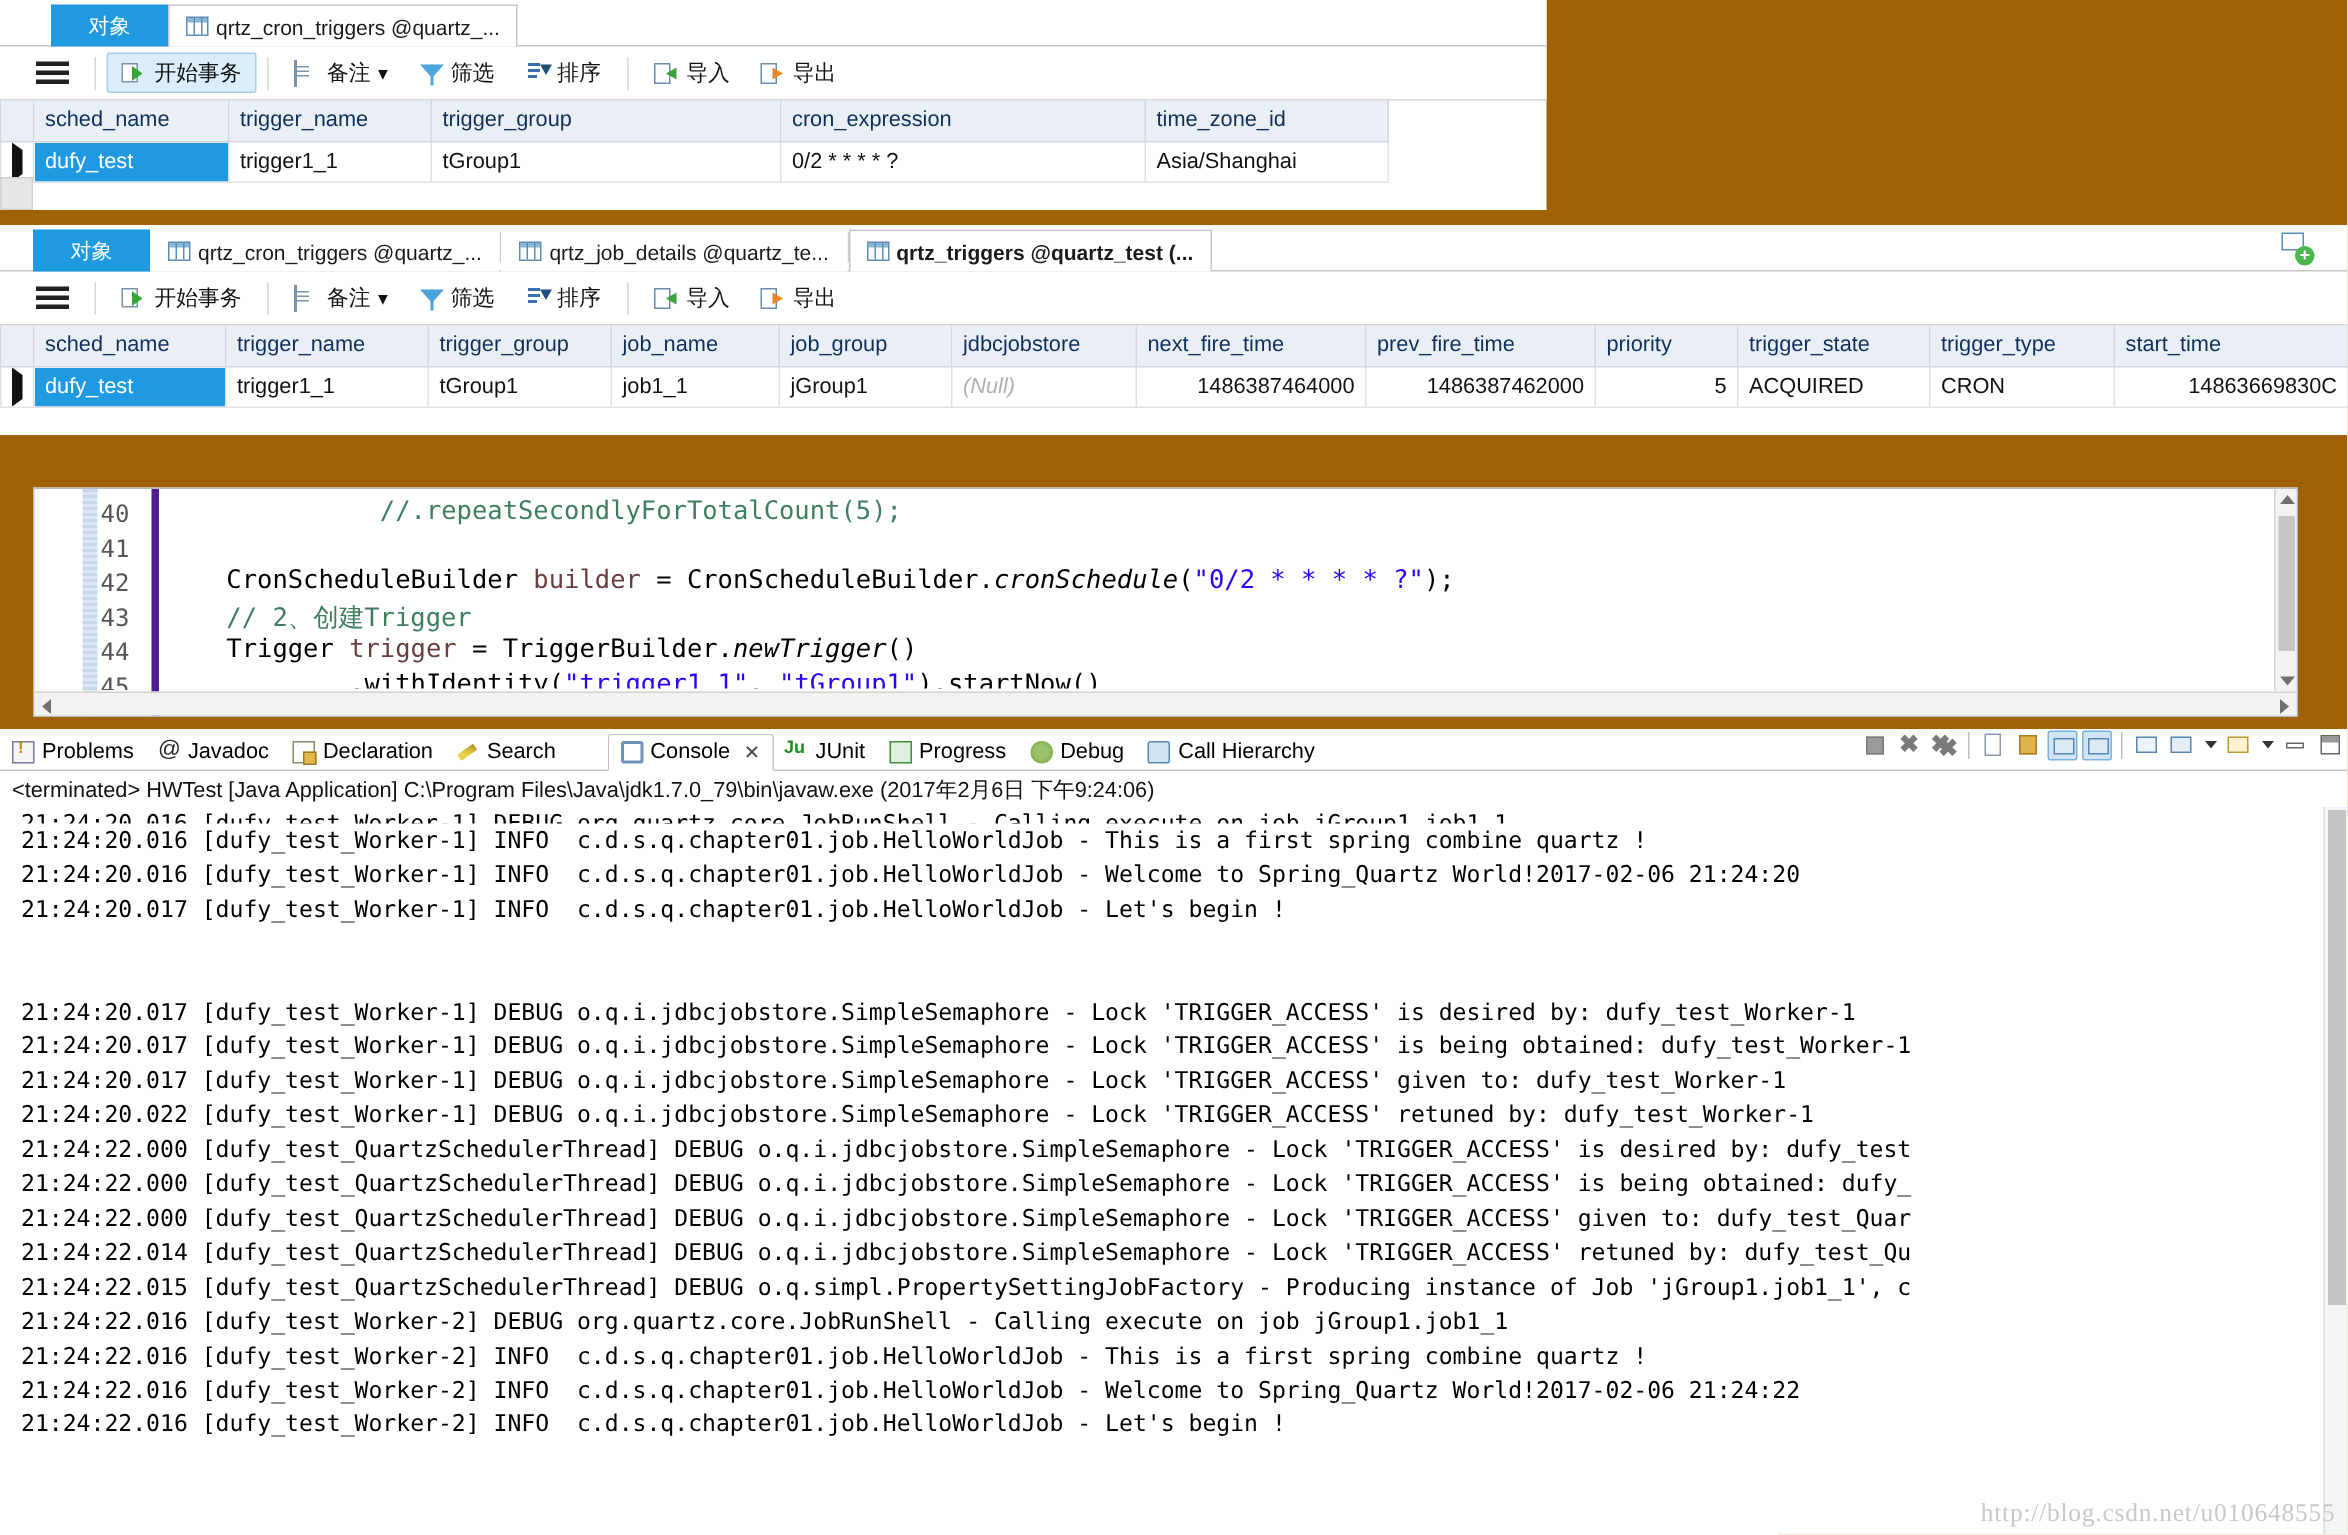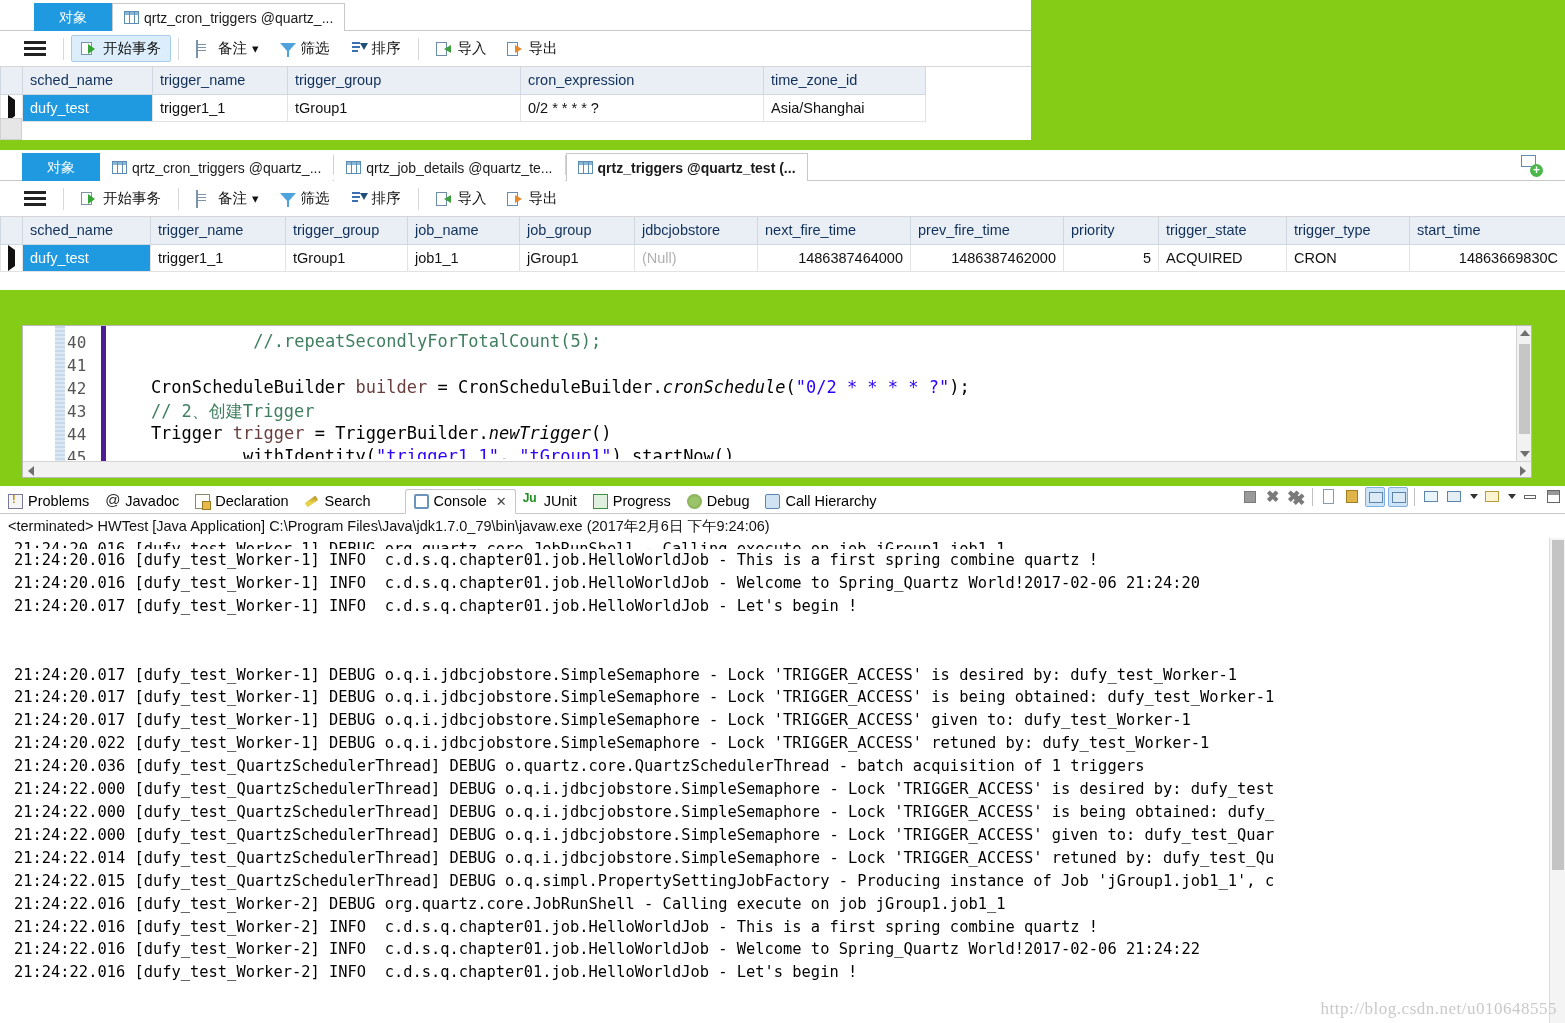--- a/index.html
+++ b/index.html
@@ -3,21 +3,21 @@
 <meta charset="utf-8">
 <style>
   * { box-sizing: border-box; }
   html, body {
     margin: 0; padding: 0;
     width: 1565px; height: 1023px;
     background: #ffffff;
     font-family: "Liberation Sans", sans-serif;
     overflow: hidden;
   }
-  .root { position: relative; width: 1565px; height: 1023px; background: #84cc16; }
+  .root { position: relative; width: 1565px; height: 1023px; background: #a16207; }
 
   
   .nav-panel { position: absolute; background: #fff; }
 
   .tabstrip {
     display: flex; align-items: flex-end;
     height: 31px;
     background: #ffffff;
     border-bottom: 1px solid #c8c8c8;
     padding-left: 34px;
@@ -113,21 +113,21 @@
     text-align: left; padding: 4px 7px; height: 27px; white-space: nowrap;
     overflow: hidden;
   }
   .dg td {
     border: 1px solid #e2e2e2; border-top: none;
     font-size: 14.5px; color: #111; padding: 4px 7px; height: 27px;
     white-space: nowrap; overflow: hidden; background: #fff;
   }
   .dg td.selrow { background: #1f9ae0; color: #ffffff; }
   .dg td.num { text-align: right; }
-  .dg td.nulltext { color: #b0b0b0; }
+  .dg td.nulltext { color: #b0b0b0; font-style: italic; }
   .dg th.rowhdr, .dg td.rowhdr {
     width: 22px; min-width: 22px; padding: 0; background: #e9eff5; text-align:center;
   }
   .dg td.rowhdr { background: #fff; }
   .rowmark {
     width:0;height:0;border-left:7px solid #111;border-top:5px solid transparent;
     border-bottom:5px solid transparent;margin: 0 auto;
   }
 
   
@@ -599,21 +599,20 @@
       <div class="logline clipped">21:24:20.016 [dufy_test_Worker-1] DEBUG org.quartz.core.JobRunShell - Calling execute on job jGroup1.job1_1</div>
       <div class="logline">21:24:20.016 [dufy_test_Worker-1] INFO  c.d.s.q.chapter01.job.HelloWorldJob - This is a first spring combine quartz !</div>
       <div class="logline">21:24:20.016 [dufy_test_Worker-1] INFO  c.d.s.q.chapter01.job.HelloWorldJob - Welcome to Spring_Quartz World!2017-02-06 21:24:20</div>
       <div class="logline">21:24:20.017 [dufy_test_Worker-1] INFO  c.d.s.q.chapter01.job.HelloWorldJob - Let's begin !</div>
       <div class="logline">&nbsp;</div>
       <div class="logline">&nbsp;</div>
       <div class="logline">21:24:20.017 [dufy_test_Worker-1] DEBUG o.q.i.jdbcjobstore.SimpleSemaphore - Lock 'TRIGGER_ACCESS' is desired by: dufy_test_Worker-1</div>
       <div class="logline">21:24:20.017 [dufy_test_Worker-1] DEBUG o.q.i.jdbcjobstore.SimpleSemaphore - Lock 'TRIGGER_ACCESS' is being obtained: dufy_test_Worker-1</div>
       <div class="logline">21:24:20.017 [dufy_test_Worker-1] DEBUG o.q.i.jdbcjobstore.SimpleSemaphore - Lock 'TRIGGER_ACCESS' given to: dufy_test_Worker-1</div>
       <div class="logline">21:24:20.022 [dufy_test_Worker-1] DEBUG o.q.i.jdbcjobstore.SimpleSemaphore - Lock 'TRIGGER_ACCESS' retuned by: dufy_test_Worker-1</div>
-      <div class="logline">21:24:20.036 [dufy_test_QuartzSchedulerThread] DEBUG o.quartz.core.QuartzSchedulerThread - batch acquisition of 1 triggers</div>
       <div class="logline">21:24:22.000 [dufy_test_QuartzSchedulerThread] DEBUG o.q.i.jdbcjobstore.SimpleSemaphore - Lock 'TRIGGER_ACCESS' is desired by: dufy_test</div>
       <div class="logline">21:24:22.000 [dufy_test_QuartzSchedulerThread] DEBUG o.q.i.jdbcjobstore.SimpleSemaphore - Lock 'TRIGGER_ACCESS' is being obtained: dufy_</div>
       <div class="logline">21:24:22.000 [dufy_test_QuartzSchedulerThread] DEBUG o.q.i.jdbcjobstore.SimpleSemaphore - Lock 'TRIGGER_ACCESS' given to: dufy_test_Quar</div>
       <div class="logline">21:24:22.014 [dufy_test_QuartzSchedulerThread] DEBUG o.q.i.jdbcjobstore.SimpleSemaphore - Lock 'TRIGGER_ACCESS' retuned by: dufy_test_Qu</div>
       <div class="logline">21:24:22.015 [dufy_test_QuartzSchedulerThread] DEBUG o.q.simpl.PropertySettingJobFactory - Producing instance of Job 'jGroup1.job1_1', c</div>
       <div class="logline">21:24:22.016 [dufy_test_Worker-2] DEBUG org.quartz.core.JobRunShell - Calling execute on job jGroup1.job1_1</div>
       <div class="logline">21:24:22.016 [dufy_test_Worker-2] INFO  c.d.s.q.chapter01.job.HelloWorldJob - This is a first spring combine quartz !</div>
       <div class="logline">21:24:22.016 [dufy_test_Worker-2] INFO  c.d.s.q.chapter01.job.HelloWorldJob - Welcome to Spring_Quartz World!2017-02-06 21:24:22</div>
       <div class="logline">21:24:22.016 [dufy_test_Worker-2] INFO  c.d.s.q.chapter01.job.HelloWorldJob - Let's begin !</div>
 

